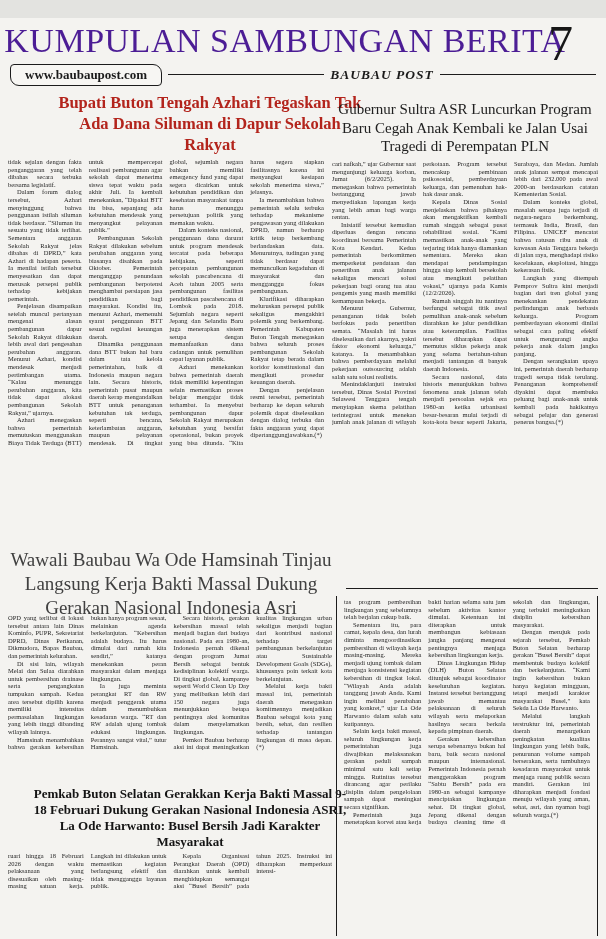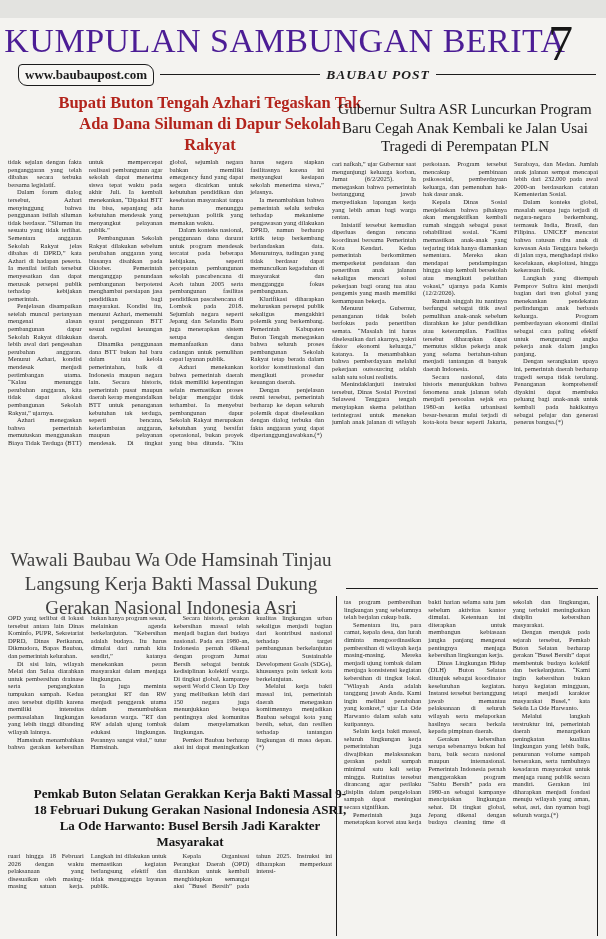--- a/index.html
+++ b/index.html
@@ -14,21 +14,21 @@
     left:0;top:22px;width:570px;text-align:center;
     font-size:34px;letter-spacing:.5px;color:#4c1d95;white-space:nowrap;
   }
   .page-num{left:548px;top:14px;font-size:50px;color:#171717;}
   .masthead{
     left:10px;top:63px;width:586px;height:23px;
     display:flex;align-items:center;justify-content:space-between;gap:6px;
   }
   .mbox{
     border:1.6px solid #1c1c1c;border-radius:4px 9px 4px 9px;
-    padding:2px 6px;font-weight:bold;font-size:13px;white-space:nowrap;background:#f7f6f3;margin-left:8px;
+    padding:2px 14px;font-weight:bold;font-size:13px;white-space:nowrap;background:#f7f6f3;
   }
   .mdash{flex:1;height:1.4px;background:#1c1c1c;min-width:18px;}
   .mbrand{font-weight:bold;font-size:13.5px;letter-spacing:1px;white-space:nowrap;font-style:italic;}
   .hl{text-align:center;font-weight:bold;}
   .hl-a1{left:8px;top:92px;width:316px;font-size:16.5px;line-height:21px;color:#b3241c;margin-left:44px;}
   .hl-a2{left:330px;top:86px;width:270px;font-size:15px;line-height:18.5px;font-weight:normal;color:#202020;margin-top:14px;}
   .hl-a3{left:10px;top:548px;width:322px;font-size:19px;line-height:24px;font-weight:normal;color:#404040;}
   .hl-a4{left:8px;top:786px;width:324px;font-size:13px;line-height:16px;color:#141414;margin-left:20px;}
   .body-text{
     font-size:6.5px;line-height:7.6px;text-align:justify;

